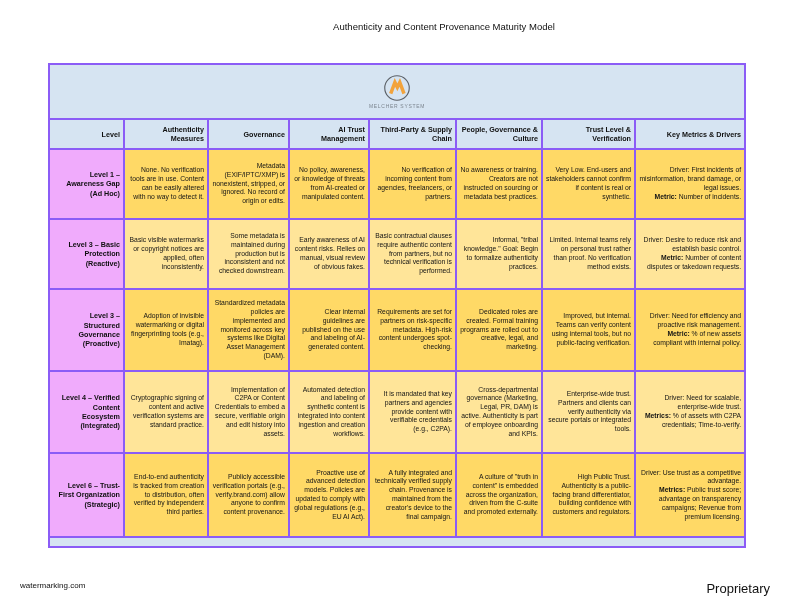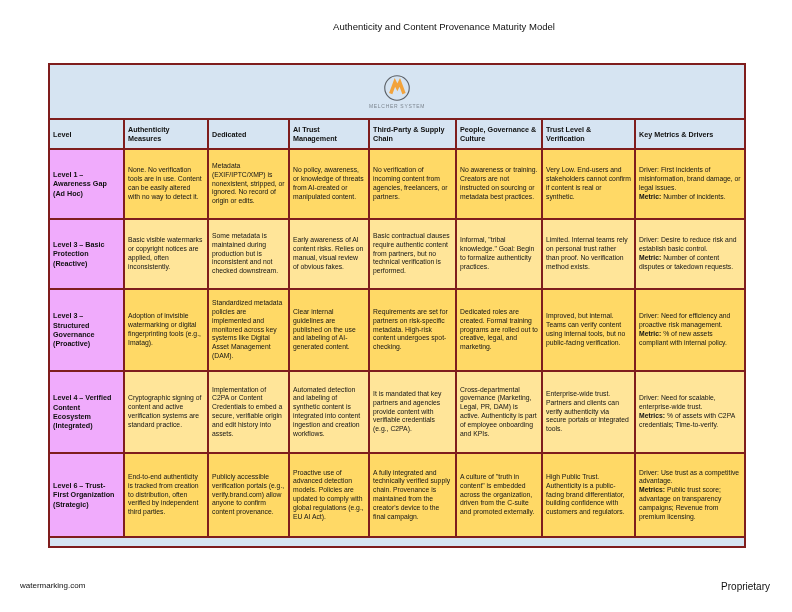--- a/index.html
+++ b/index.html
@@ -9,37 +9,37 @@
     font-family:"Liberation Sans",sans-serif;
   }
   .page-title{
     position:absolute;top:21px;left:0;width:100%;
     text-align:center;font-size:9.5px;font-weight:400;color:#111;padding-left:48px;
   }
   table.maturity{
     position:absolute;left:48px;top:63px;width:696px;
     border-collapse:collapse;table-layout:fixed;
   }
-  td,th{border:2px solid #7f1d1d;vertical-align:middle;text-align:left;padding:1px 3px;}
+  td,th{border:2px solid #8b5cf6;vertical-align:middle;text-align:right;padding:1px 3px;}
   .band{background:#d6e4f2;height:51px;}
   .logo-wrap{display:flex;flex-direction:column;align-items:center;gap:1px;}
   .logo-circle{width:28px;height:28px;}
   .logo-text{font-size:5px;letter-spacing:0.7px;color:#7c858f;}
   th.h{background:#d6e4f2;font-size:7.2px;font-weight:bold;height:26px;line-height:1.25;color:#101010;}
   td.lvl{background:#f0abfc;font-size:7.2px;font-weight:bold;line-height:1.3;color:#101010;}
   td.c{font-size:6.8px;line-height:1.3;color:#141414;}
   .g1{background:#ffd966;}
   .g2{background:#ffe599;}
   tr.r-sm td{height:66px;}
   tr.r-md td{height:78px;}
   tr.r-lg td{height:80px;}
   td.bar{background:#d6e4f2;height:8px;padding:0;}
   .metric-label{font-weight:bold;}
   .footer-left{position:absolute;left:20px;top:581px;font-size:8px;color:#111;}
-  .footer-right{position:absolute;right:22px;top:581px;font-size:10px;color:#111;}
+  .footer-right{position:absolute;right:22px;top:581px;font-size:13px;color:#111;}
 </style>
 </head>
 <body>
 
 <div class="page-title">Authenticity and Content Provenance Maturity Model</div>
 
 <table class="maturity">
   <colgroup>
     <col style="width:75px">
       <col style="width:84px">
@@ -62,21 +62,21 @@
           </svg>
         </span>
         <span class="logo-text">MELCHER SYSTEM</span>
       </div>
     </td>
   </tr>
 
   <tr>
     <th class="h">Level</th>
     <th class="h">Authenticity Measures</th>
-    <th class="h">Dedicated</th>
+    <th class="h">Governance</th>
     <th class="h">AI Trust Management</th>
     <th class="h">Third-Party &amp; Supply Chain</th>
     <th class="h">People, Governance &amp; Culture</th>
     <th class="h">Trust Level &amp; Verification</th>
     <th class="h">Key Metrics &amp; Drivers</th>
   </tr>
 
   <tr class="r-sm">
     <td class="lvl">Level 1 – Awareness Gap (Ad Hoc)</td>
     <td class="c g1">None. No verification tools are in use. Content can be easily altered with no way to detect it.</td>

